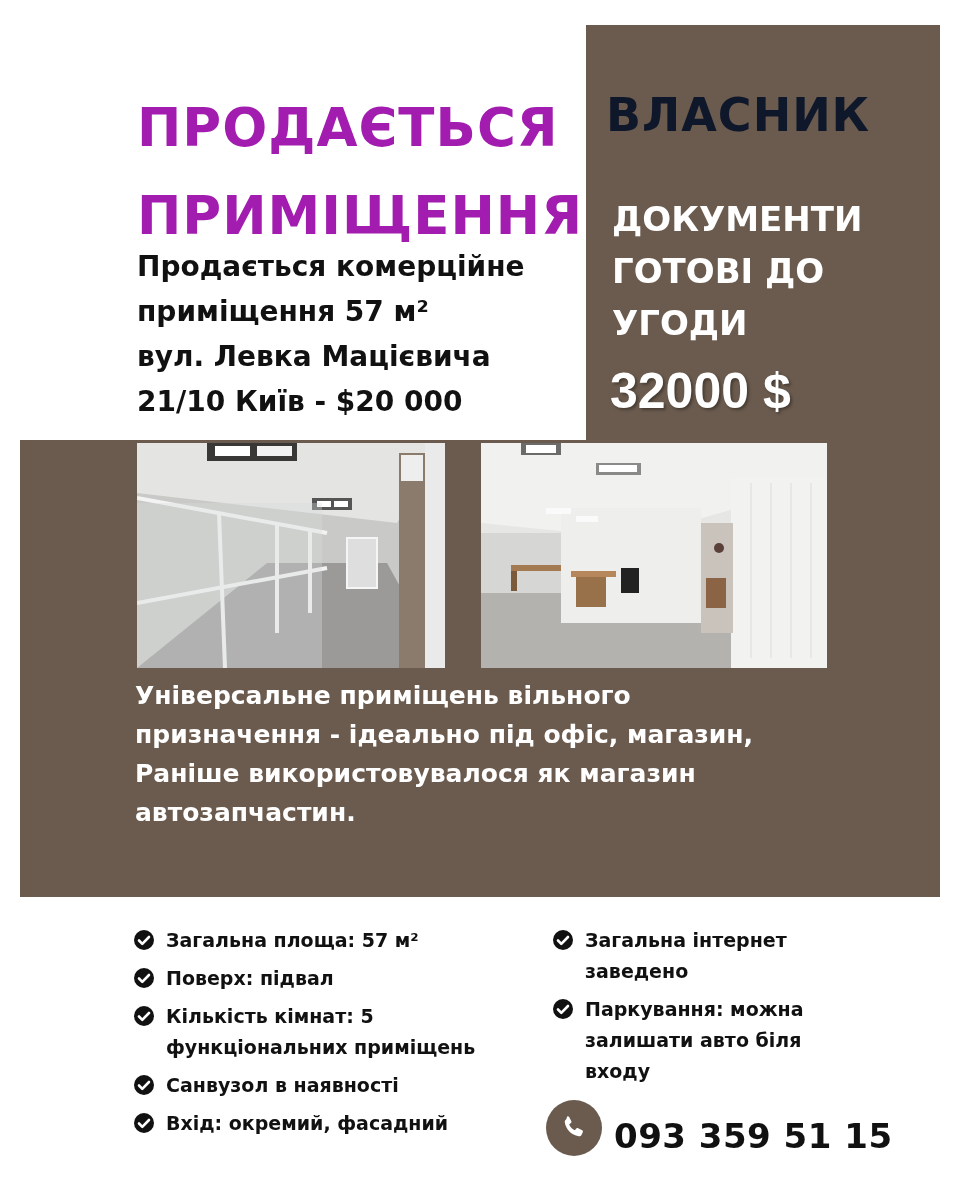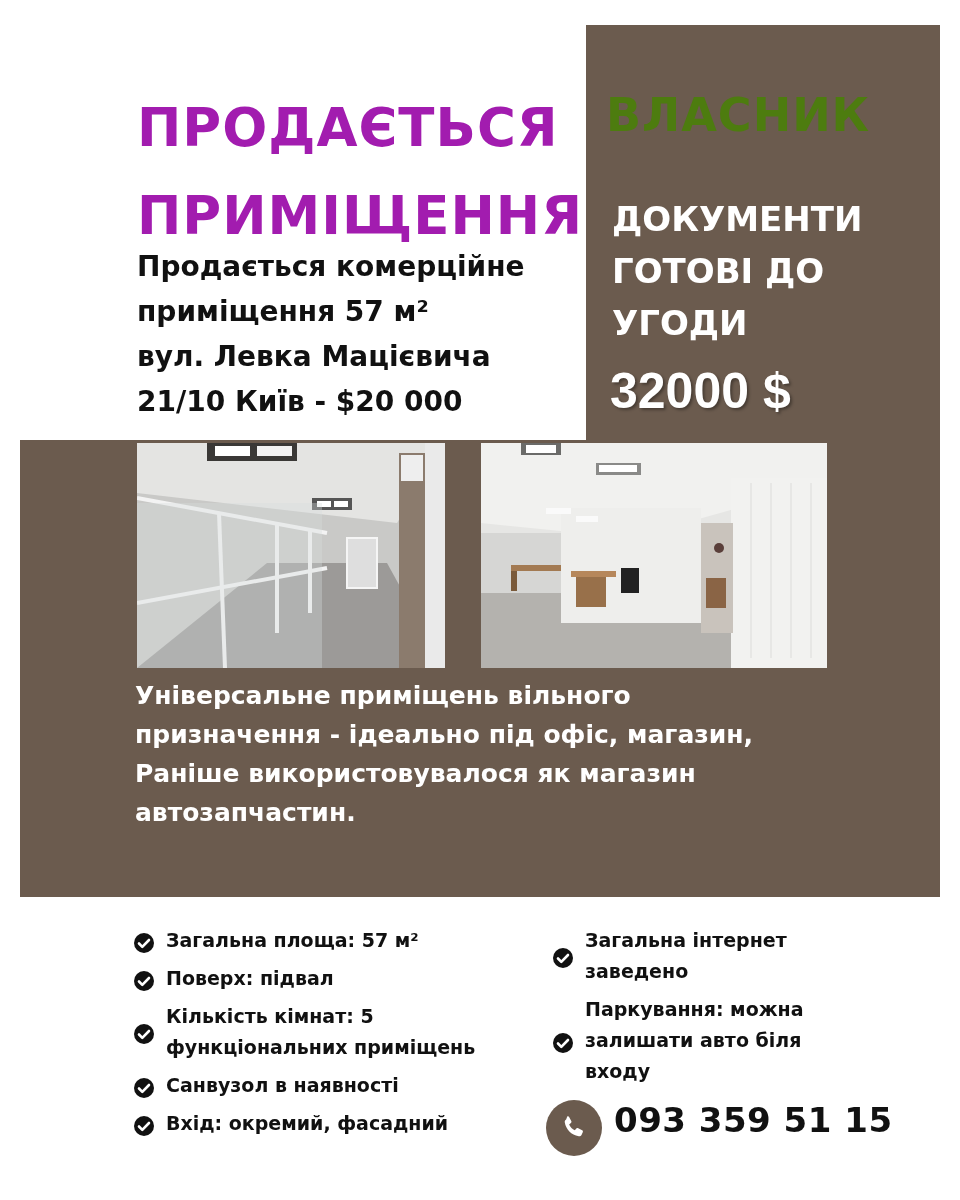--- a/index.html
+++ b/index.html
@@ -3,37 +3,37 @@
 <meta charset="utf-8">
 <style>
   html, body { margin:0; padding:0; }
   body { width:960px; height:1200px; background:#ffffff; position:relative; overflow:hidden; font-family:"DejaVu Sans", sans-serif; }
   .brown { background:#6b5b4e; }
   #price-box { position:absolute; left:586px; top:25px; width:354px; height:420px; }
   #main-band { position:absolute; left:20px; top:440px; width:920px; height:457px; }
   .headline { position:absolute; left:137px; top:84px; color:#a21caf; font-weight:bold; font-size:53px; line-height:88px; letter-spacing:1px; margin:0; }
   .subtitle { position:absolute; left:137px; top:244px; color:#111; font-weight:bold; font-size:28px; line-height:45px; width:440px; margin:0; }
   .subtitle span { display:block; white-space:nowrap; }
-  .owner { position:absolute; left:606px; top:88px; color:#4d7c0f; font-weight:bold; font-size:46px; margin:0; letter-spacing:1px; }
+  .owner { position:absolute; left:606px; top:88px; color:#0f172a; font-weight:bold; font-size:46px; margin:0; letter-spacing:1px; }
   .docs { position:absolute; left:604px; top:185px; color:#fff; font-weight:bold; font-size:34px; line-height:52px; margin:8px; }
   .docs span { display:block; white-space:nowrap; }
   .price { position:absolute; left:610px; top:362px; color:#fff; font-family:"Liberation Sans", sans-serif; font-weight:bold; font-size:50px; margin:0; text-shadow:2px 2px 3px rgba(0,0,0,0.35);text-align:right; }
   .photo { position:absolute; top:443px; height:225px; overflow:hidden; }
   #photo-1 { left:137px; width:308px; }
   #photo-2 { left:481px; width:346px; }
   .photo svg { display:block; width:100%; height:100%; }
   .desc { position:absolute; left:135px; top:676px; color:#fff; font-weight:bold; font-size:25px; line-height:39px; margin:0; width:760px; }
   .desc span { display:block; white-space:nowrap; }
   .features { position:absolute; top:925px; margin:0; padding:0; list-style:none; }
   #features-left { left:133px; width:400px; }
   #features-right { left:552px; width:300px; }
-  .feat { display:flex; align-items:center; font-weight:bold; font-size:19px; line-height:31px; color:#111; margin-bottom:7px; }
+  .feat { display:flex; align-items:flex-start; font-weight:bold; font-size:19px; line-height:31px; color:#111; margin-bottom:7px; }
   .feat .ck { flex:0 0 22px; height:22px; margin-top:4px; margin-right:11px; }
   .feat .txt span { display:block; white-space:nowrap; }
-  .phone { position:absolute; left:546px; top:1100px; display:flex; align-items:flex-start; }
+  .phone { position:absolute; left:546px; top:1100px; display:flex; align-items:flex-end; }
   .phone .circle { width:56px; height:56px; border-radius:50%; background:#6b5b4e; display:flex; align-items:center; justify-content:center; margin-right:12px; }
   .phone .num { font-weight:bold; font-size:34px; color:#111; letter-spacing:0.5px; }
 </style>
 </head>
 <body>
 
 <div id="price-box" class="brown"></div>
 <div id="main-band" class="brown"></div>
 
 <h1 class="headline">

